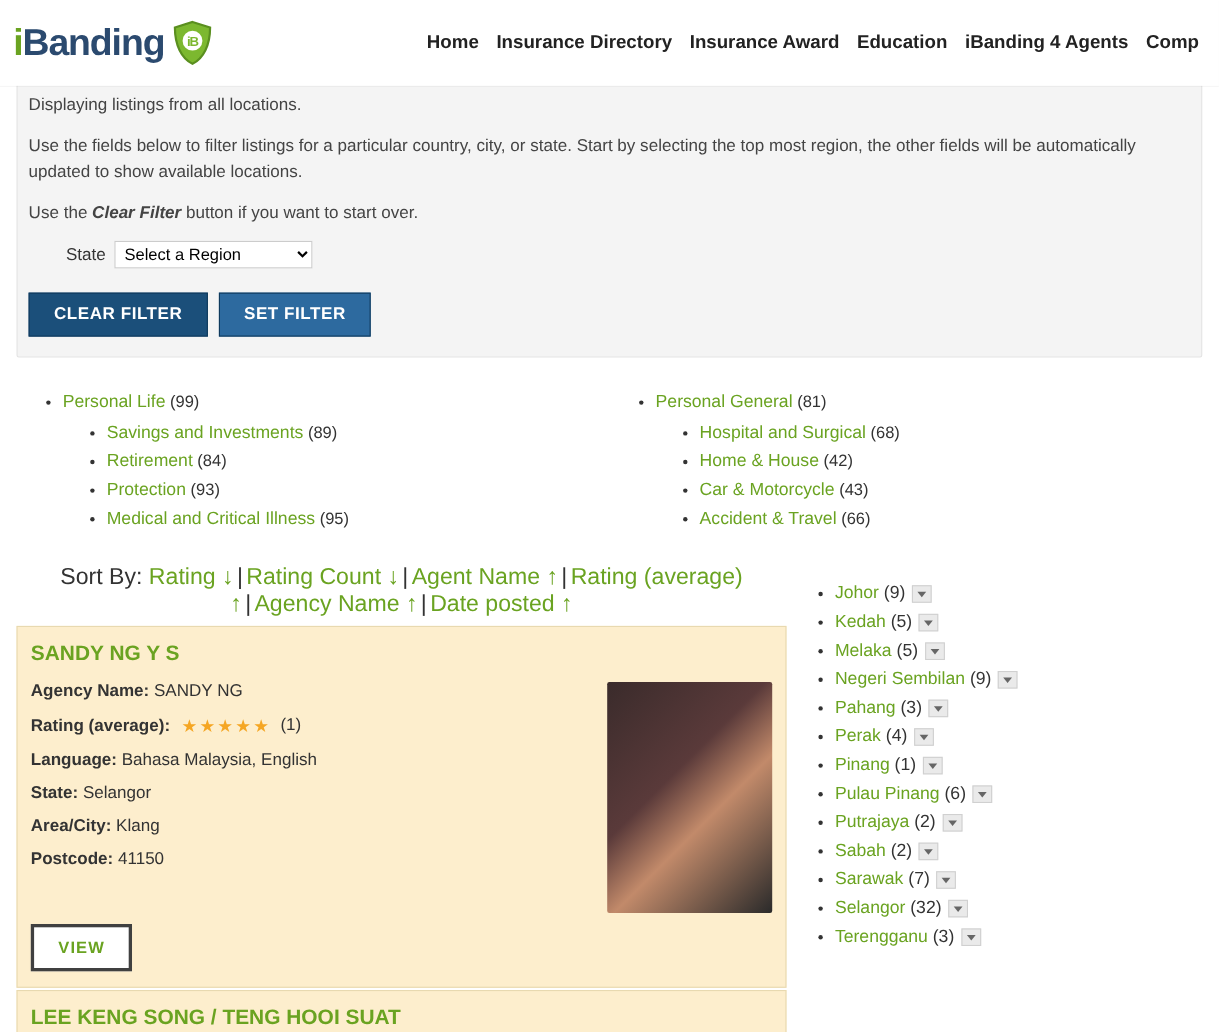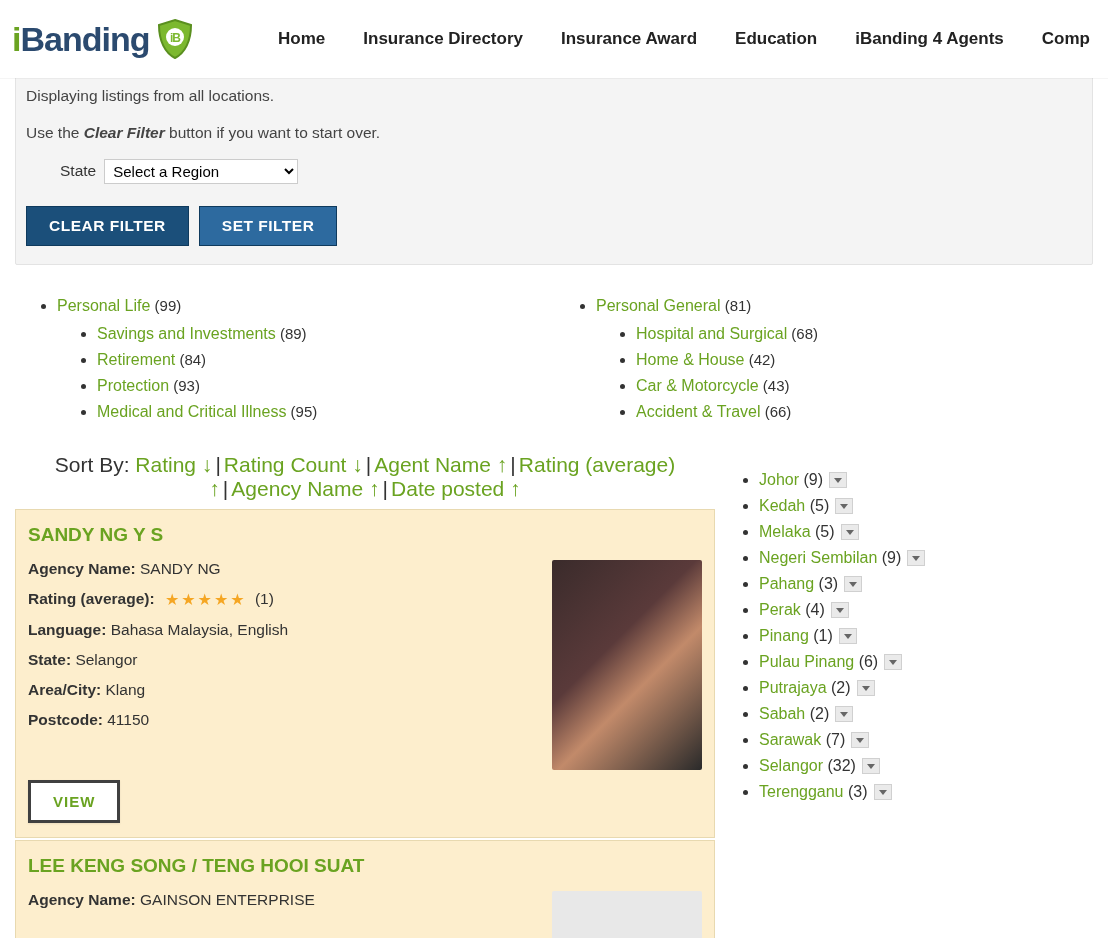--- a/index.html
+++ b/index.html
@@ -6,33 +6,33 @@
   body { font-family: "Helvetica Neue", Arial, sans-serif; color: #333; background: #fff; font-size: 15px; }
   a { text-decoration: none; }
 
   
   .topbar { position: fixed; top: 0; left: 0; right: 0; height: 78px; background: #fff; display: flex; align-items: center; padding: 0 18px 0 12px; z-index: 100; box-shadow: 0 1px 0 rgba(0,0,0,0.04); }
   .logo { display: flex; align-items: center; font-size: 34px; font-weight: 700; letter-spacing: -1px; }
   .logo .i { color: #6aa321; }
   .logo .banding { color: #2b4a6f; }
   .logo-shield { width: 44px; height: 44px; margin-left: 4px; position: relative; }
   .logo-shield svg { width: 100%; height: 100%; }
-  .mainnav { margin-left: auto; display: flex; gap: 38px; }
+  .mainnav { margin-left: auto; display: flex; gap: 16px; }
   .mainnav a { color: #222; font-weight: 600; font-size: 17px; }
 
   .page { padding-top: 0; }
   .action-row { padding: 8px 24px 20px; display: flex; gap: 16px; }
   .pill-btn { background: #e5e5e5; color: #777; border: none; border-radius: 4px; padding: 10px 20px; font-size: 15px; font-weight: 600; }
 
   .filter-panel { background: #f4f4f4; border: 1px solid #e3e3e3; margin: 0 15px; padding: 18px 10px; border-radius: 2px; }
   .filter-panel p { color: #444; margin-bottom: 14px; line-height: 1.5; font-size: 15.5px; }
   .bold-inline { font-weight: 700; font-style: italic; }
   .state-row { display: flex; align-items: center; gap: 8px; margin-bottom: 22px; margin-left: 34px; }
   .state-row label { font-size: 15.5px; color: #333; }
-  .state-select { font-size: 15px; padding: 2px 4px; width: 194px; background:#fff; border:1px solid #ccc; }
+  .state-select { font-size: 15px; padding: 2px 4px; width: 180px; background:#fff; border:1px solid #ccc; }
   .filter-buttons { display: flex; gap: 10px; }
   .filter-btn { background: #1b4f7a; color: #fff; border: 1px solid #0f3a5d; padding: 10px 22px; font-size: 15.5px; font-weight: 700; letter-spacing: 0.5px; cursor: pointer; }
   .filter-btn.light { background: #2d6a9f; }
 
   .cat-cols { display: flex; padding: 32px 15px 24px; }
   .cat-col { flex: 1; }
   .cat-col > ul { list-style: disc; padding-left: 42px; }
   .cat-col > ul > li { margin-bottom: 6px; }
   .cat-col ul ul { list-style: disc; padding-left: 40px; margin-top: 10px; }
   .cat-col ul ul li { margin-bottom: 8px; }
@@ -95,20 +95,21 @@
 </header>
 
 <div class="page">
   <div class="action-row">
     <button class="pill-btn">Search Agent</button>
     <button class="pill-btn">Add new agent</button>
   </div>
 
   <section class="filter-panel">
     <p>Displaying listings from all locations.</p>
+    <p>Use the fields below to filter listings for a particular country, city, or state. Start by selecting the top most region, the other fields will be automatically updated to show available locations.</p>
     <p>
       <span>Use the </span><span class="bold-inline">Clear Filter</span><span> button if you want to start over.</span>
     </p>
     <div class="state-row">
       <label>State</label>
       <select class="state-select">
         <option>Select a Region</option>
       </select>
     </div>
     <div class="filter-buttons">

